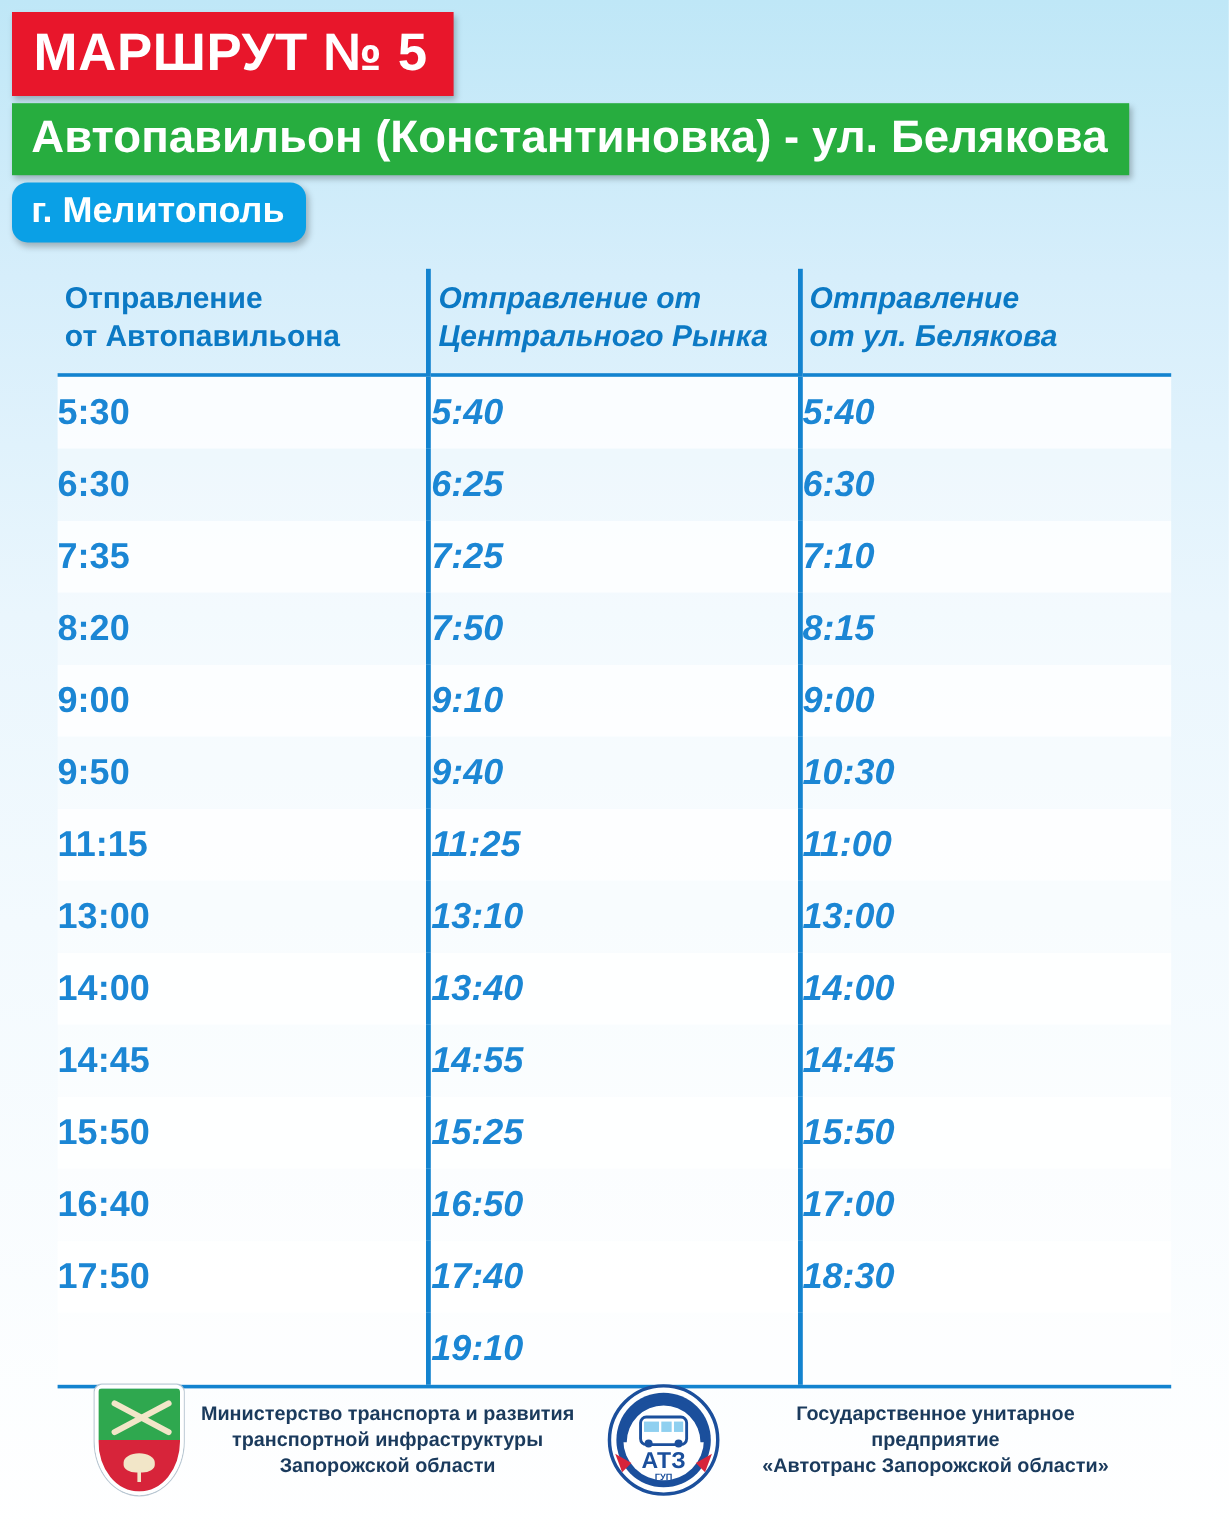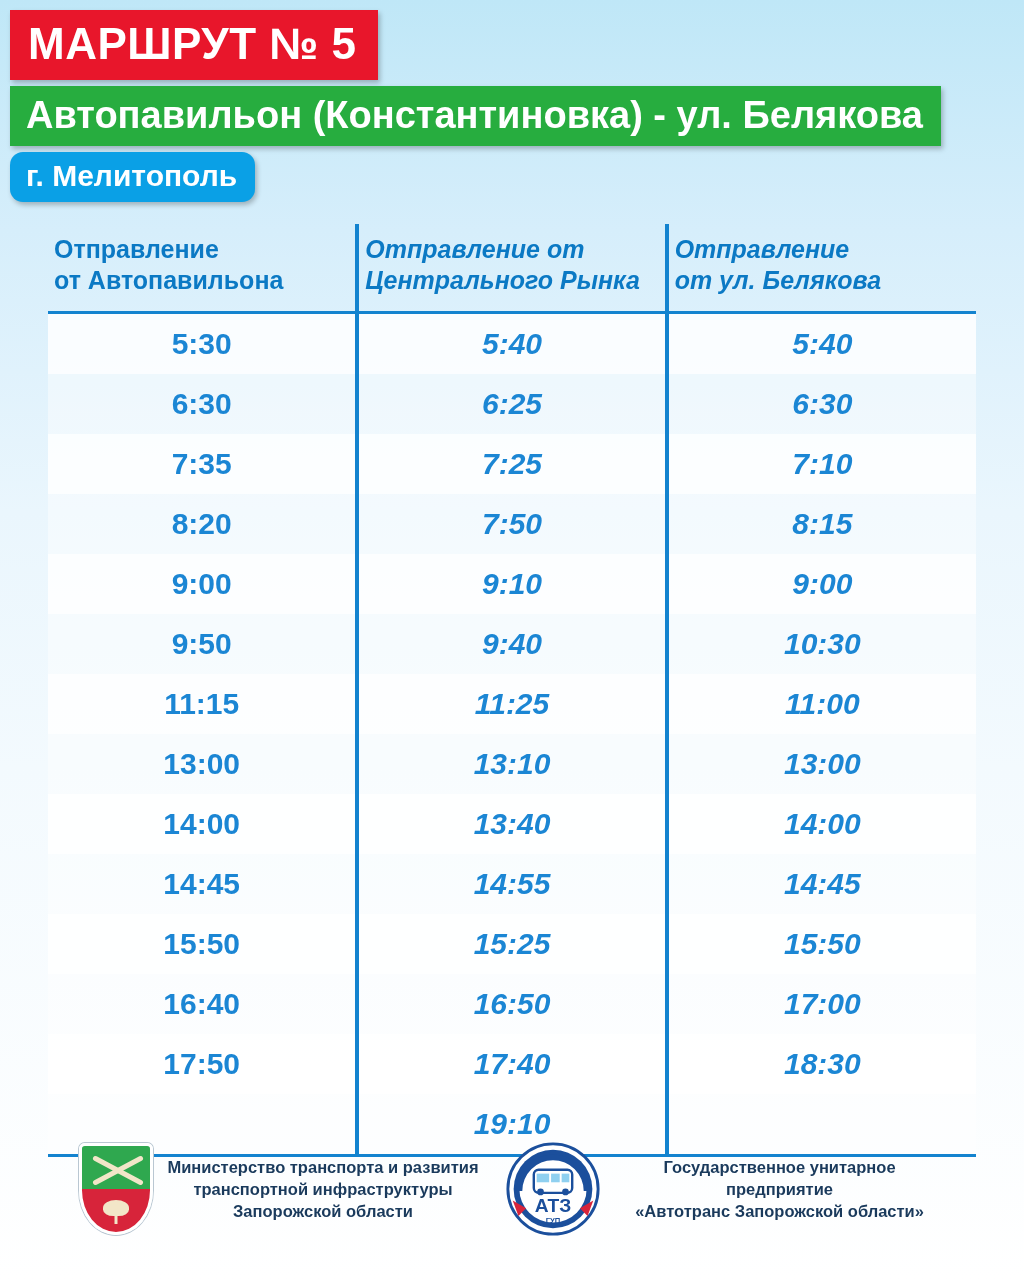--- a/index.html
+++ b/index.html
@@ -67,21 +67,21 @@
     line-height: 1.25;
     padding: 10px 6px 14px 6px;
     text-align: left;
     vertical-align: top;
     border-bottom: 3px solid #1383cf;
   }
   table.schedule td {
     color: #1b86d4;
     font-size: 30px;
     font-weight: bold;
-    text-align: center;
+    text-align: left;
     padding: 13px 0;
     height: 57px;
   }
   table.schedule tbody tr:nth-child(odd) td {
     background: rgba(255,255,255,0.85);
   }
   table.schedule tbody tr:nth-child(even) td {
     background: rgba(255,255,255,0.45);
   }
   table.schedule td.col-sep,
@@ -93,21 +93,21 @@
     height: 3px;
     background: #1383cf;
     margin-top: 0px;
   }
 
   
   .footer {
     position: absolute;
     left: 0;
     right: 0;
-    bottom: 12px;
+    bottom: 1px;
     height: 150px;
     display: flex;
     align-items: center;
     justify-content: center;
     gap: 26px;
     padding: 0 26px 8px 26px;
   }
   .footer-block {
     display: flex;
     align-items: center;

